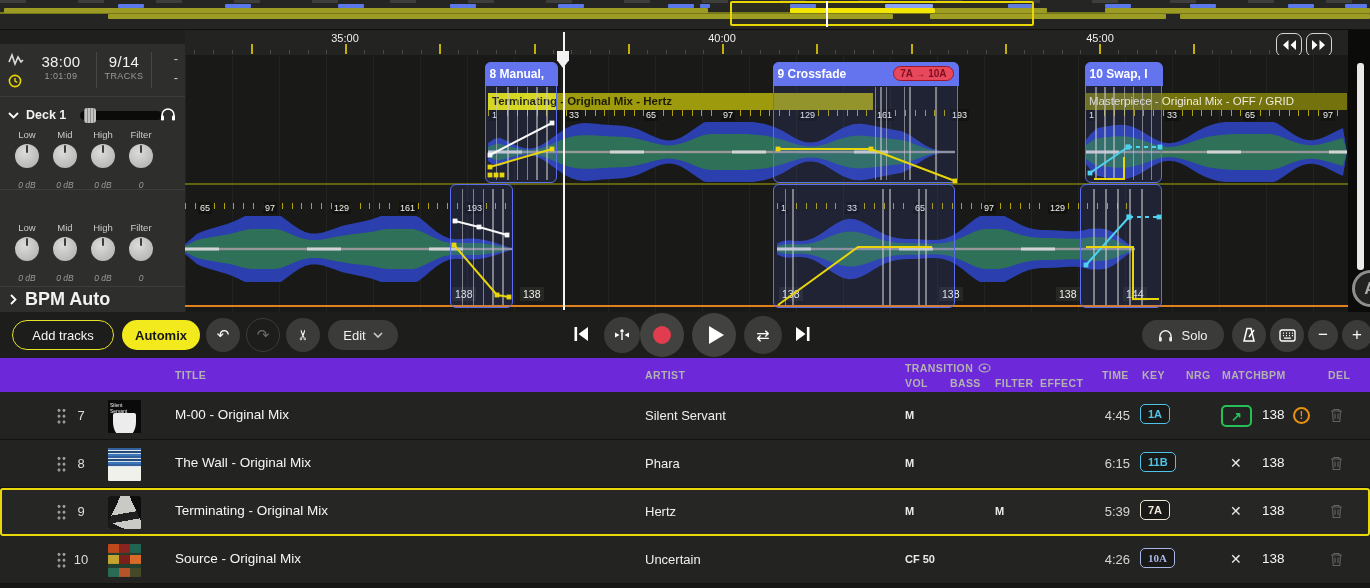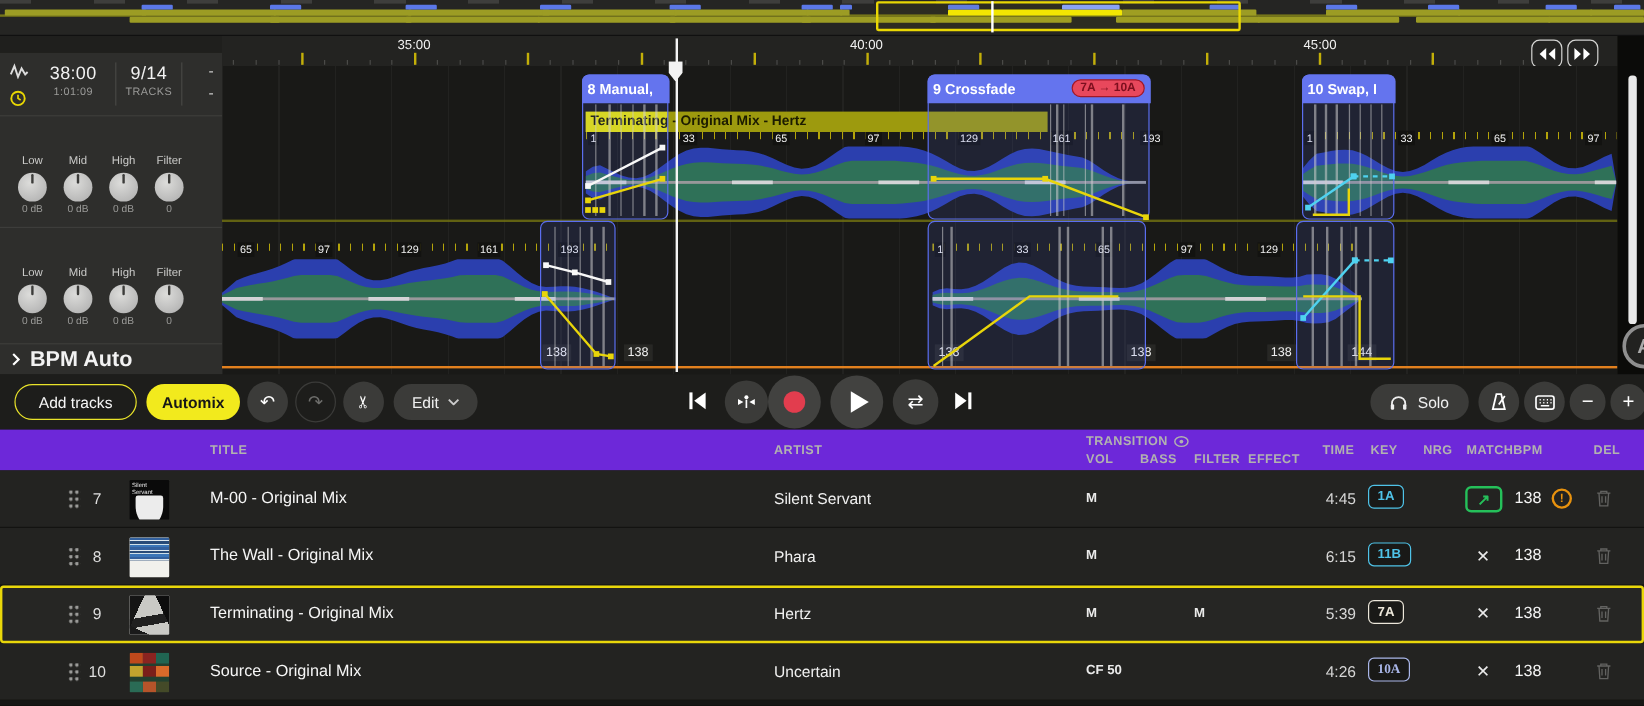--- a/index.html
+++ b/index.html
@@ -37,21 +37,21 @@
   .deck-label{font-size:12.5px;font-weight:bold;color:#f2f2f2;margin-left:7px;}
   .slider{position:absolute;left:72px;top:6px;width:82px;height:9px;background:#0b0b09;border-radius:5px;}
   .slider-handle{position:absolute;left:4px;top:-3px;width:12px;height:15px;background:#c4c4c2;border-radius:3px;
      background-image:repeating-linear-gradient(90deg,#8d8d8b 0 1px,transparent 1px 3px);}
   .deck-phones{position:absolute;right:2px;top:2px;}
   .knob-row{position:absolute;left:8px;top:32px;width:170px;display:flex;justify-content:flex-start;}
   .knob-group{width:38px;text-align:center;}
   .knob-label{font-size:9.5px;color:#cacac8;margin-bottom:4px;}
   .knob{width:24px;height:24px;margin:0 auto;border-radius:50%;background:radial-gradient(circle at 40% 35%,#dcdcda,#ababab);position:relative;}
   .knob::after{content:"";position:absolute;left:50%;top:1px;width:2px;height:8px;margin-left:-1px;background:#3c3c3a;border-radius:1px;}
-  .knob-value{font-size:8.5px;color:#9a9a98;margin-top:1px;}
+  .knob-value{font-size:8.5px;color:#9a9a98;margin-top:12px;font-style:italic;}
   .bpm-auto{position:absolute;left:0;top:242px;width:185px;height:26px;border-top:1px solid #3d3d3b;display:flex;align-items:center;padding-left:10px;}
   .bpm-auto-label{font-size:18px;font-weight:bold;color:#f2f2f2;margin-left:8px;}
 
   
   .ruler{position:absolute;left:185px;top:30px;width:1163px;height:25px;background:#232321;}
   .tick-minor{position:absolute;bottom:1px;width:1px;height:4px;background:#4a4a48;}
   .tick-major{position:absolute;bottom:1px;width:2px;height:10px;background:#c3af08;}
   .ruler-label{position:absolute;top:2px;transform:translateX(-50%);font-size:11px;color:#f0f0f0;}
   .jump-btn{position:absolute;top:3px;width:26px;height:24px;border:1.5px solid #d5d5d3;border-radius:7px;background:#232321;
      display:flex;align-items:center;justify-content:center;}
@@ -231,20 +231,36 @@
         <div class="stat-sub">TRACKS</div>
       </div>
       <div class="stat-div2"></div>
       <div class="stat-dash">
         <div>-</div>
         <div>-</div>
       </div>
     </div>
 
     <div class="deck deck1">
+      <div class="deck-head">
+        <svg width="11" height="7" viewBox="0 0 11 7">
+            <polyline points="1,1 5.5,5.5 10,1" fill="none" stroke="#fff" stroke-width="1.8"></polyline>
+          </svg>
+        <span class="deck-label">Deck 1</span>
+        <span class="slider">
+            <span class="slider-handle"></span>
+          </span>
+        <span class="deck-phones">
+          <svg width="16" height="14" viewBox="0 0 16 14">
+              <path d="M2 10V8a6 6 0 0 1 12 0v2" fill="none" stroke="#fff" stroke-width="1.6"></path>
+              <rect x="1" y="8.5" width="3" height="5" rx="1.2" fill="#fff"></rect>
+              <rect x="12" y="8.5" width="3" height="5" rx="1.2" fill="#fff"></rect>
+            </svg>
+        </span>
+      </div>
       <div class="knob-row">
           <div class="knob-group">
             <div class="knob-label">Low</div>
             <div class="knob"></div>
             <div class="knob-value">0 dB</div>
           </div>
           <div class="knob-group">
             <div class="knob-label">Mid</div>
             <div class="knob"></div>
             <div class="knob-value">0 dB</div>
@@ -409,20 +425,21 @@
           <path d="M0 30 L0 23.6 L6 19.4 L12 16.2 L18 15.5 L24 14.9 L30 14.3 L36 14.2 L42 14.5 L48 15.5 L54 17.1 L60 19.1 L66 21.3 L72 23.2 L78 24.5 L84 25.0 L90 24.6 L96 23.3 L102 21.5 L108 19.4 L114 17.4 L120 15.6 L126 14.3 L132 13.4 L138 12.8 L144 12.3 L150 11.9 L156 11.9 L162 11.9 L168 11.9 L174 11.9 L180 11.9 L186 11.9 L192 13.4 L198 15.6 L204 18.0 L210 20.3 L216 22.0 L222 23.1 L228 23.2 L234 22.5 L240 21.1 L246 19.4 L252 17.7 L258 16.1 L262 30 L258 43.9 L252 42.3 L246 40.6 L240 38.9 L234 37.5 L228 36.8 L222 36.9 L216 38.0 L210 39.7 L204 42.0 L198 44.4 L192 46.6 L186 48.1 L180 48.1 L174 48.1 L168 48.1 L162 48.1 L156 48.1 L150 48.1 L144 47.7 L138 47.2 L132 46.6 L126 45.7 L120 44.4 L114 42.6 L108 40.6 L102 38.5 L96 36.7 L90 35.4 L84 35.0 L78 35.5 L72 36.8 L66 38.7 L60 40.9 L54 42.9 L48 44.5 L42 45.5 L36 45.8 L30 45.7 L24 45.1 L18 44.5 L12 43.8 L6 40.6 L0 36.4 Z" fill="#2f7158"></path>
           <rect x="0" y="28.8" width="262" height="2.4" fill="#98989a"></rect>
           <line x1="0" y1="30" x2="262" y2="30" stroke="#d4d4d6" stroke-width="3.2" stroke-dasharray="34 88"></line>
         </svg></div>
       <div class="beats" style="left: 900px; top: 55px; width: 262px;">
         <span class="beat-chip" style="left: 2px;">1</span>
         <span class="beat-chip" style="left: 80px;">33</span>
         <span class="beat-chip" style="left: 158px;">65</span>
         <span class="beat-chip" style="left: 236px;">97</span>
       </div>
+      <div class="ttitle" style="left: 900px; top: 38px; width: 262px;"><span>Masterpiece - Original Mix - OFF / GRID</span></div>
       <div class="wave" style="left: 0px; top: 161px; width: 328px; height: 66px;"><svg width="328" height="66" viewBox="0 0 328 66">
           <path d="M0 33 L0 27.9 L6 22.9 L12 17.7 L18 15.3 L24 13.2 L30 11.5 L36 9.8 L42 8.0 L48 5.7 L54 3.0 L60 0.0 L66 -1.3 L72 -1.3 L78 -1.3 L84 -1.3 L90 -1.3 L96 0.1 L102 4.4 L108 9.0 L114 13.0 L120 16.0 L126 17.5 L132 17.6 L138 16.4 L144 14.5 L150 12.4 L156 10.3 L162 8.7 L168 7.4 L174 6.3 L180 5.1 L186 3.5 L192 1.5 L198 -0.8 L204 -1.3 L210 -1.3 L216 -1.3 L222 -1.3 L228 -1.3 L234 1.2 L240 6.0 L246 11.2 L252 16.0 L258 19.8 L264 22.3 L270 23.2 L276 22.9 L282 22.5 L288 22.5 L294 22.9 L300 23.9 L306 25.4 L312 27.2 L318 29.2 L324 31.4 L328 33 L324 34.6 L318 36.8 L312 38.8 L306 40.6 L300 42.1 L294 43.1 L288 43.5 L282 43.5 L276 43.1 L270 42.8 L264 43.7 L258 46.2 L252 50.0 L246 54.8 L240 60.0 L234 64.8 L228 67.3 L222 67.3 L216 67.3 L210 67.3 L204 67.3 L198 66.8 L192 64.5 L186 62.5 L180 60.9 L174 59.7 L168 58.6 L162 57.3 L156 55.7 L150 53.6 L144 51.5 L138 49.6 L132 48.4 L126 48.5 L120 50.0 L114 53.0 L108 57.0 L102 61.6 L96 65.9 L90 67.3 L84 67.3 L78 67.3 L72 67.3 L66 67.3 L60 66.0 L54 63.0 L48 60.3 L42 58.0 L36 56.2 L30 54.5 L24 52.8 L18 50.7 L12 48.3 L6 43.1 L0 38.1 Z" fill="#2b3fae"></path>
           <path d="M0 33 L0 30.0 L6 27.1 L12 24.1 L18 22.7 L24 21.5 L30 20.5 L36 19.6 L42 18.5 L48 17.2 L54 15.6 L60 13.9 L66 13.1 L72 13.1 L78 13.1 L84 13.1 L90 13.1 L96 13.9 L102 16.4 L108 19.1 L114 21.4 L120 23.1 L126 24.0 L132 24.0 L138 23.4 L144 22.3 L150 21.0 L156 19.9 L162 18.9 L168 18.1 L174 17.5 L180 16.8 L186 15.9 L192 14.8 L198 13.4 L204 13.1 L210 13.1 L216 13.1 L222 13.1 L228 13.1 L234 14.5 L240 17.3 L246 20.3 L252 23.1 L258 25.4 L264 26.8 L270 27.3 L276 27.1 L282 26.9 L288 26.9 L294 27.1 L300 27.7 L306 28.6 L312 29.6 L318 30.8 L324 32.1 L328 33 L324 33.9 L318 35.2 L312 36.4 L306 37.4 L300 38.3 L294 38.9 L288 39.1 L282 39.1 L276 38.9 L270 38.7 L264 39.2 L258 40.6 L252 42.9 L246 45.7 L240 48.7 L234 51.5 L228 52.9 L222 52.9 L216 52.9 L210 52.9 L204 52.9 L198 52.6 L192 51.2 L186 50.1 L180 49.2 L174 48.5 L168 47.9 L162 47.1 L156 46.1 L150 45.0 L144 43.7 L138 42.6 L132 42.0 L126 42.0 L120 42.9 L114 44.6 L108 46.9 L102 49.6 L96 52.1 L90 52.9 L84 52.9 L78 52.9 L72 52.9 L66 52.9 L60 52.1 L54 50.4 L48 48.8 L42 47.5 L36 46.4 L30 45.5 L24 44.5 L18 43.3 L12 41.9 L6 38.9 L0 36.0 Z" fill="#2f7158"></path>
           <rect x="0" y="31.8" width="328" height="2.4" fill="#98989a"></rect>
           <line x1="0" y1="33" x2="328" y2="33" stroke="#d4d4d6" stroke-width="3.2" stroke-dasharray="34 88"></line>
         </svg></div>
       <div class="beats" style="left: 0px; top: 148px; width: 328px;">
         <span class="beat-chip" style="left: 13px;">65</span>
         <span class="beat-chip" style="left: 78px;">97</span>
         <span class="beat-chip" style="left: 147px;">129</span>

